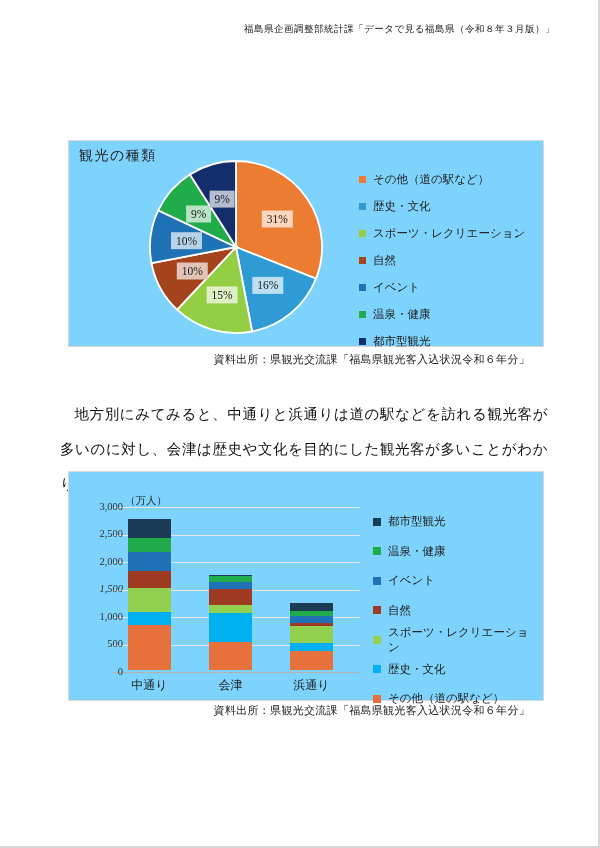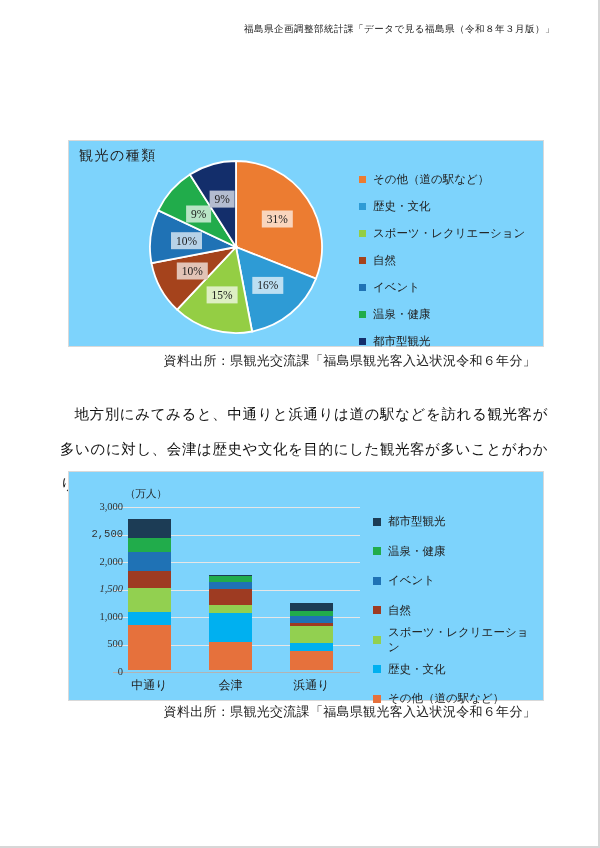--- a/index.html
+++ b/index.html
@@ -28,28 +28,28 @@
   .pie-title{position:absolute;left:10px;top:6px;font-size:14px;letter-spacing:1.5px;color:#222;}
   #pie-svg{position:absolute;left:78px;top:17px;}
   .legend{position:absolute;list-style:none;margin:8px;padding:0;}
   #pie-legend{left:282px;top:17px;}
   #pie-legend .lg-item{height:27px;}
   #bar-legend{left:296px;top:27px;}
   #bar-legend .lg-item{height:29.5px;}
   .lg-item{display:flex;align-items:center;font-size:11.5px;color:#222;}
   .lg-marker{width:8px;height:8px;margin-right:7px;flex:0 0 auto;}
   #pie-legend .lg-marker{width:7px;height:7px;}
-  .src-note{position:absolute;right:64px;font-size:13px;color:#222;letter-spacing:.3px;}
+  .src-note{position:absolute;right:70px;font-size:11px;color:#222;letter-spacing:.3px;}
   #src1{top:352px;}
   #src2{top:703px;}
   .bar-title{
     position:absolute;top:8px;left:0;width:460px;text-align:center;
     font-size:13.5px;letter-spacing:2.5px;color:#222;
   }
-  .unit-label{position:absolute;left:56px;top:15px;font-size:10.5px;color:#222;}
+  .unit-label{position:absolute;left:56px;top:22px;font-size:10.5px;color:#222;}
   .gridline{position:absolute;left:44px;width:247px;height:1px;background:#e6e6e6;}
   .gridline.axis0{background:#b3b3b3;}
   .ytick{position:absolute;left:16px;width:38px;text-align:right;font-size:10.5px;color:#333;}
   .bar-stack{position:absolute;bottom:30px;width:43px;display:flex;flex-direction:column-reverse;}
   .bar-seg{width:100%;}
   .xtick{position:absolute;top:205px;width:62px;text-align:center;font-size:12px;color:#222;}
   .page-number{position:absolute;top:806px;left:0;width:100%;text-align:center;font-size:11.5px;color:#222;}
 </style>
 </head>
 <body>
@@ -127,21 +127,21 @@
         <div class="ytick" style="top: 193.5px;">0</div>
         <div class="gridline" style="top: 172.5px;"></div>
         <div class="ytick" style="top: 166px;">500</div>
         <div class="gridline" style="top: 145px;"></div>
         <div class="ytick" style="top: 138.5px;">1,000</div>
         <div class="gridline" style="top: 117.5px;"></div>
         <div class="ytick" style="top: 111px; font-style: italic;">1,500</div>
         <div class="gridline" style="top: 90px;"></div>
         <div class="ytick" style="top: 83.5px; text-align: right;">2,000</div>
         <div class="gridline" style="top: 62.5px;"></div>
-        <div class="ytick" style="top: 56px; font-family: Liberation Mono, monospace;">2,500</div>
+        <div class="ytick" style="top: 56px;">2,500</div>
         <div class="gridline" style="top: 35px;"></div>
         <div class="ytick" style="top: 28.5px;">3,000</div>
         <div class="bar-stack" style="left: 59px;">
           <div class="bar-seg" style="height: 44.6px; background: rgb(230, 113, 60);"></div>
           <div class="bar-seg" style="height: 13.5px; background: rgb(0, 176, 240);"></div>
           <div class="bar-seg" style="height: 23.7px; background: rgb(146, 208, 80);"></div>
           <div class="bar-seg" style="height: 17.1px; background: rgb(158, 59, 34);"></div>
           <div class="bar-seg" style="height: 19px; background: rgb(31, 114, 181);"></div>
           <div class="bar-seg" style="height: 14.3px; background: rgb(33, 172, 75);"></div>
           <div class="bar-seg" style="height: 19px; background: rgb(28, 60, 85);"></div>

